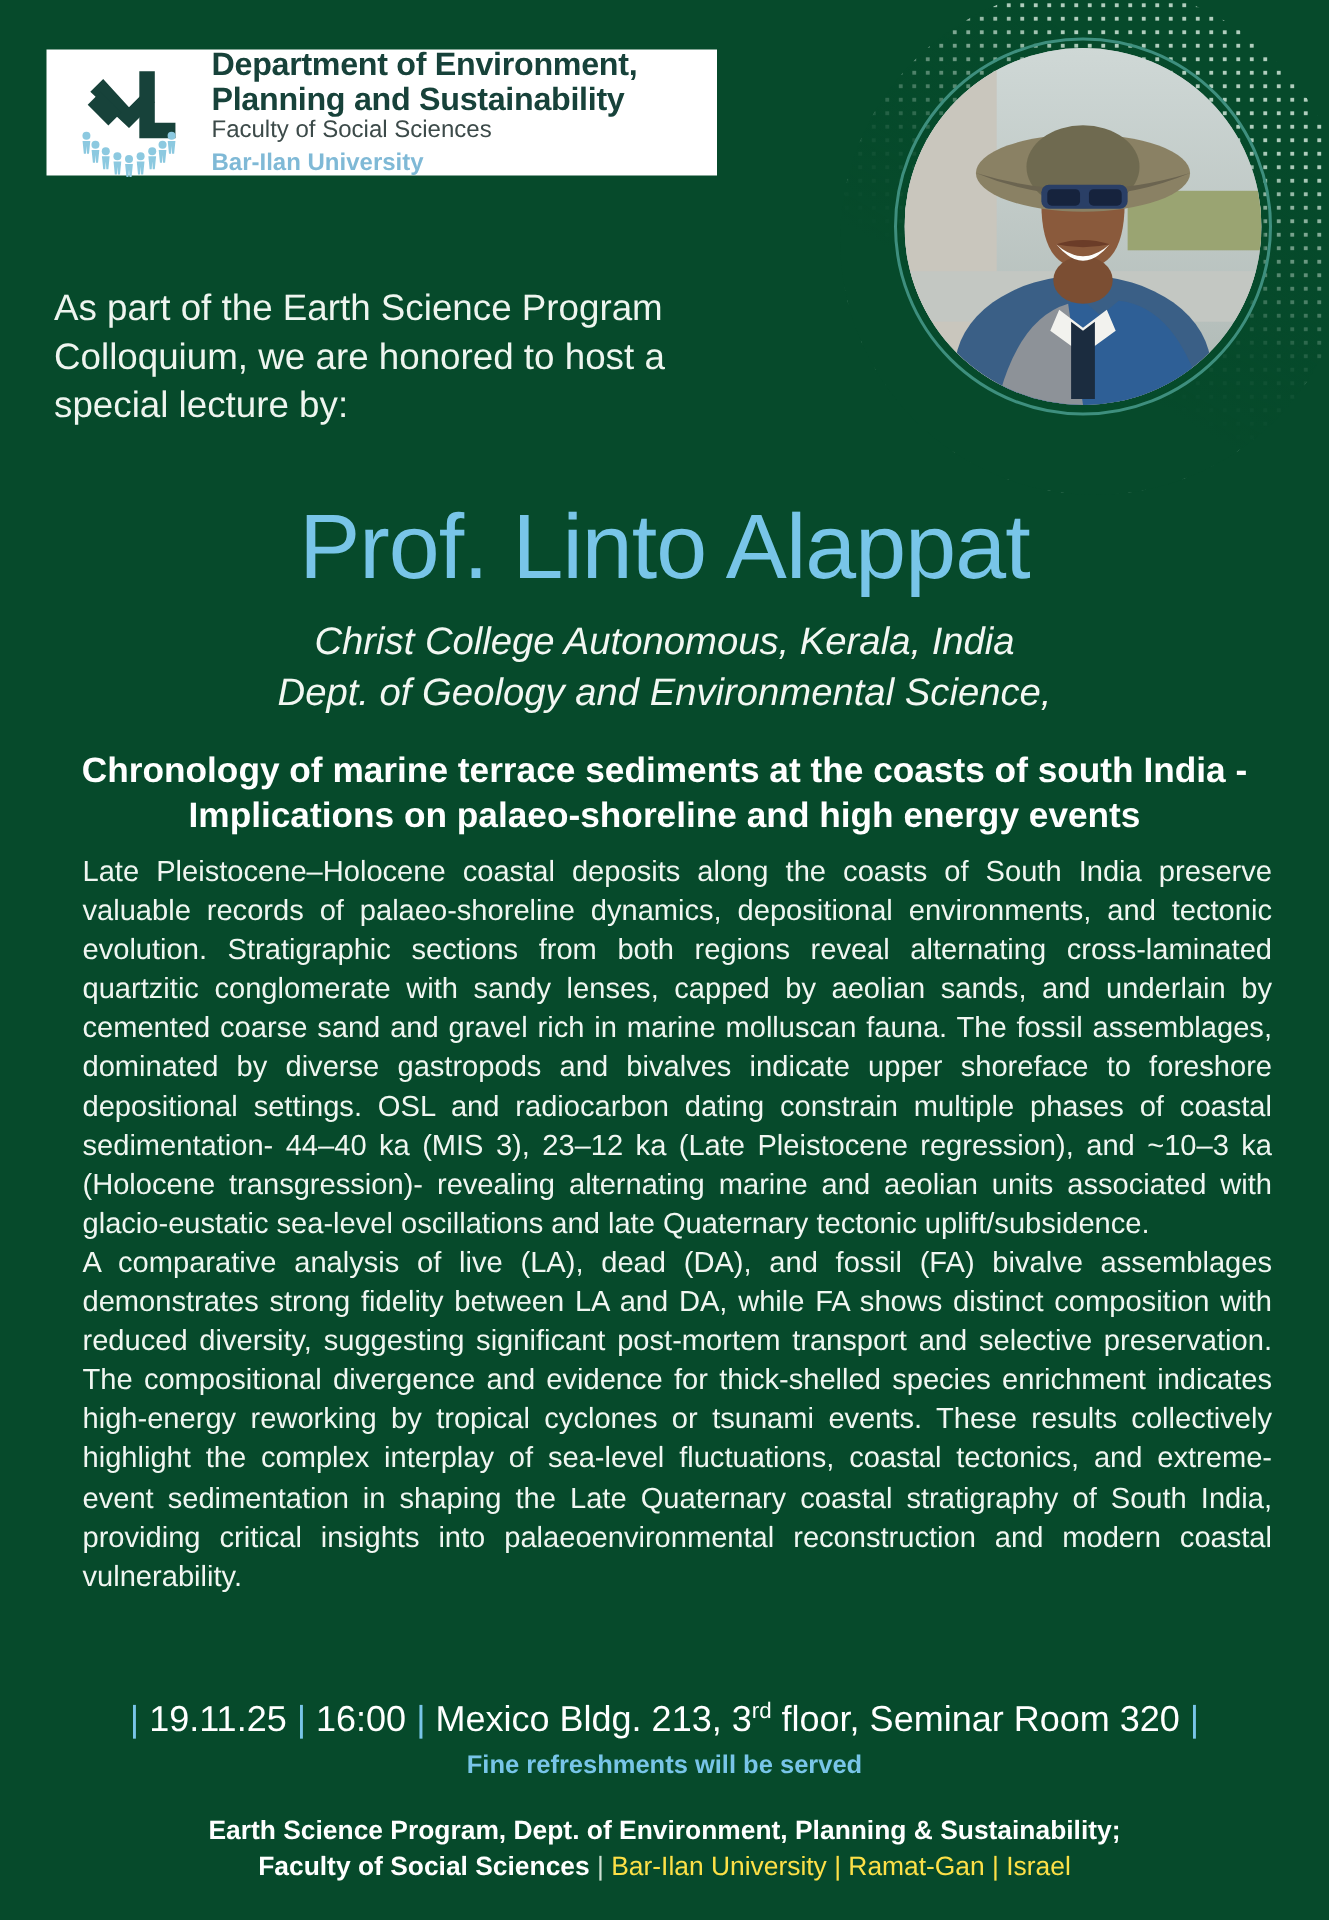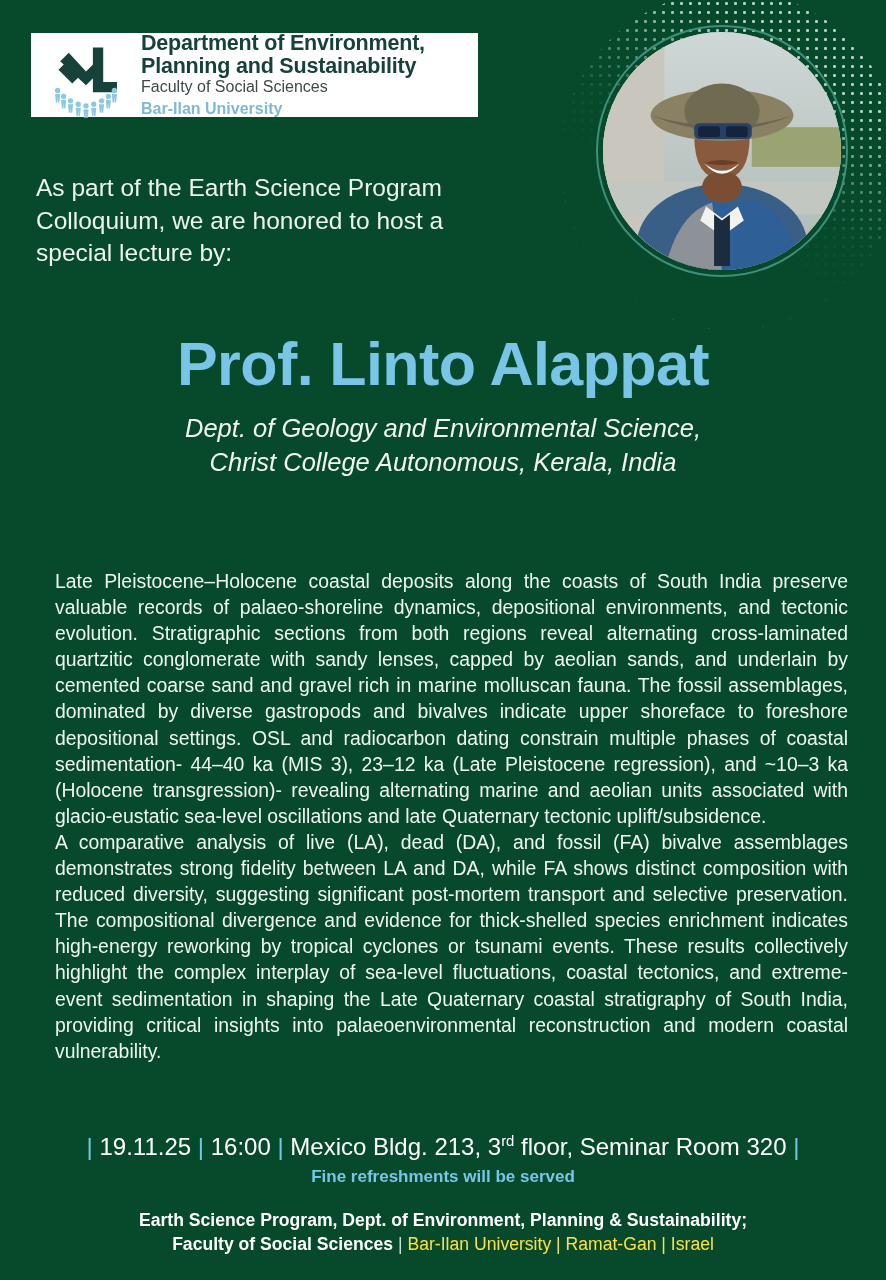--- a/index.html
+++ b/index.html
@@ -106,37 +106,37 @@
     border-radius: 50%;
     overflow: hidden;
     background: #b9c3c0;
   }
   .portrait svg { display: block; width: 100%; height: 100%; }
 
   
   .intro {
     position: absolute;
     left: 36px;
-    top: 172px;
+    top: 190px;
     width: 430px;
     color: #eef5ef;
     font-size: 24.5px;
     line-height: 1.33;
   }
 
   
   .speaker-name {
     position: absolute;
     left: 0;
     right: 0;
     top: 334px;
     text-align: center;
     color: #78c5e8;
     font-size: 61px;
-    font-weight: bold;
+    font-weight: normal;
     letter-spacing: -.6px;
     line-height: 1;
   }
   .affil {
     position: absolute;
     left: 0;
     right: 0;
     top: 412px;
     text-align: center;
     color: #f2f7f2;
@@ -282,24 +282,25 @@
         <path d="M102 132 q18 16 36 0 q-18 22-36 0z" fill="#fdfdfb"></path>
         <path d="M102 132 q18-6 36 0 q-18 4-36 0z" fill="#6b3c28"></path>
       </svg>
     </div>
   </div>
 
   <div class="intro">As part of the Earth Science Program Colloquium, we are honored to host a special lecture by:</div>
 
   <div class="speaker-name">Prof. Linto Alappat</div>
   <div class="affil">
+    <div>Christ College Autonomous, Kerala, India</div>
     <div>Dept. of Geology and Environmental Science,</div>
-    <div>Christ College Autonomous, Kerala, India</div>
-  </div>
-
+  </div>
+
+  <div class="talk-title">Chronology of marine terrace sediments at the coasts of south India - Implications on palaeo-shoreline and high energy events</div>
 
   <div class="abstract">
     <p>Late Pleistocene–Holocene coastal deposits along the coasts of South India preserve valuable records of palaeo-shoreline dynamics, depositional environments, and tectonic evolution. Stratigraphic sections from both regions reveal alternating cross-laminated quartzitic conglomerate with sandy lenses, capped by aeolian sands, and underlain by cemented coarse sand and gravel rich in marine molluscan fauna. The fossil assemblages, dominated by diverse gastropods and bivalves indicate upper shoreface to foreshore depositional settings. OSL and radiocarbon dating constrain multiple phases of coastal sedimentation- 44–40 ka (MIS 3), 23–12 ka (Late Pleistocene regression), and ~10–3 ka (Holocene transgression)- revealing alternating marine and aeolian units associated with glacio-eustatic sea-level oscillations and late Quaternary tectonic uplift/subsidence.</p>
     <p>A comparative analysis of live (LA), dead (DA), and fossil (FA) bivalve assemblages demonstrates strong fidelity between LA and DA, while FA shows distinct composition with reduced diversity, suggesting significant post-mortem transport and selective preservation. The compositional divergence and evidence for thick-shelled species enrichment indicates high-energy reworking by tropical cyclones or tsunami events. These results collectively highlight the complex interplay of sea-level fluctuations, coastal tectonics, and extreme-event sedimentation in shaping the Late Quaternary coastal stratigraphy of South India, providing critical insights into palaeoenvironmental reconstruction and modern coastal vulnerability.</p>
   </div>
 
   <div class="event">
     <span class="pipe">| </span><span>19.11.25</span><span class="pipe"> | </span><span>16:00</span><span class="pipe"> | </span><span>Mexico Bldg. 213, 3</span><sup>rd</sup><span> floor, Seminar Room 320</span><span class="pipe"> |</span>
     <span class="refresh">Fine refreshments will be served</span>
   </div>

